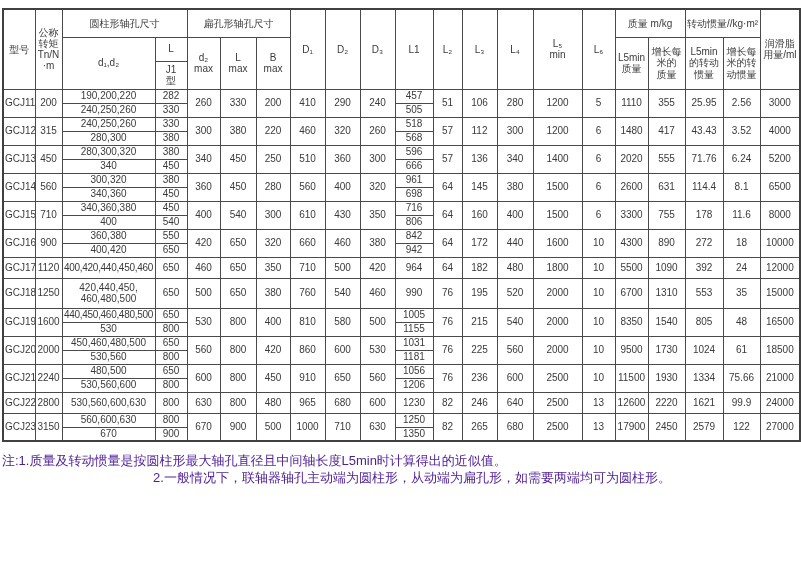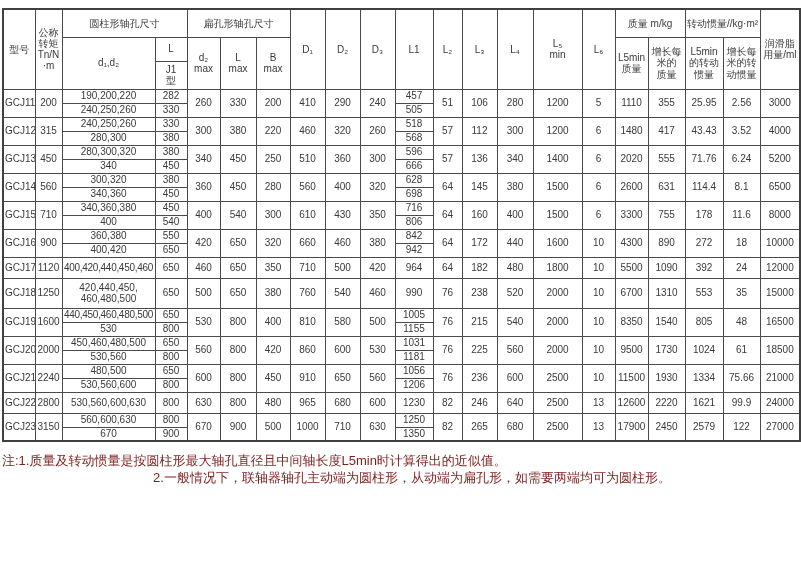--- a/index.html
+++ b/index.html
@@ -23,21 +23,21 @@
   thead td{font-size:9.5px;}
   tr{height:14px;}
   tr.k-h1{height:28px;}
   tr.k-h2{height:24px;}
   tr.k-h3{height:28px;}
   tr.k-m{height:21px;}
   tr.k-t{height:30px;}
   td.long{font-size:9px;letter-spacing:-0.3px;padding:0;}
   .notes{
     margin:10px 0 0 2px;
-    font-size:13px;line-height:17px;color:#7f1d1d;
+    font-size:13px;line-height:17px;color:#4c1d95;
   }
   .notes .note-line{white-space:nowrap;}
   .notes .indent{padding-left:21px;text-align:center;}
 </style>
 </head>
 <body>
 
 <div class="page">
 
   <table class="spec">
@@ -203,21 +203,21 @@
           <td rowspan="2">GCJ14</td>
           <td rowspan="2">560</td>
           <td>300,320</td>
           <td>380</td>
           <td rowspan="2">360</td>
           <td rowspan="2">450</td>
           <td rowspan="2">280</td>
           <td rowspan="2">560</td>
           <td rowspan="2">400</td>
           <td rowspan="2">320</td>
-          <td>628</td>
+          <td>961</td>
           <td rowspan="2">64</td>
           <td rowspan="2">145</td>
           <td rowspan="2">380</td>
           <td rowspan="2">1500</td>
           <td rowspan="2">6</td>
           <td rowspan="2">2600</td>
           <td rowspan="2">631</td>
           <td rowspan="2">114.4</td>
           <td rowspan="2">8.1</td>
           <td rowspan="2">6500</td>
@@ -313,21 +313,21 @@
 460,480,500</td>
           <td>650</td>
           <td>500</td>
           <td>650</td>
           <td>380</td>
           <td>760</td>
           <td>540</td>
           <td>460</td>
           <td>990</td>
           <td>76</td>
-          <td>238</td>
+          <td>195</td>
           <td>520</td>
           <td>2000</td>
           <td>10</td>
           <td>6700</td>
           <td>1310</td>
           <td>553</td>
           <td>35</td>
           <td>15000</td>
         </tr>
         <tr>

